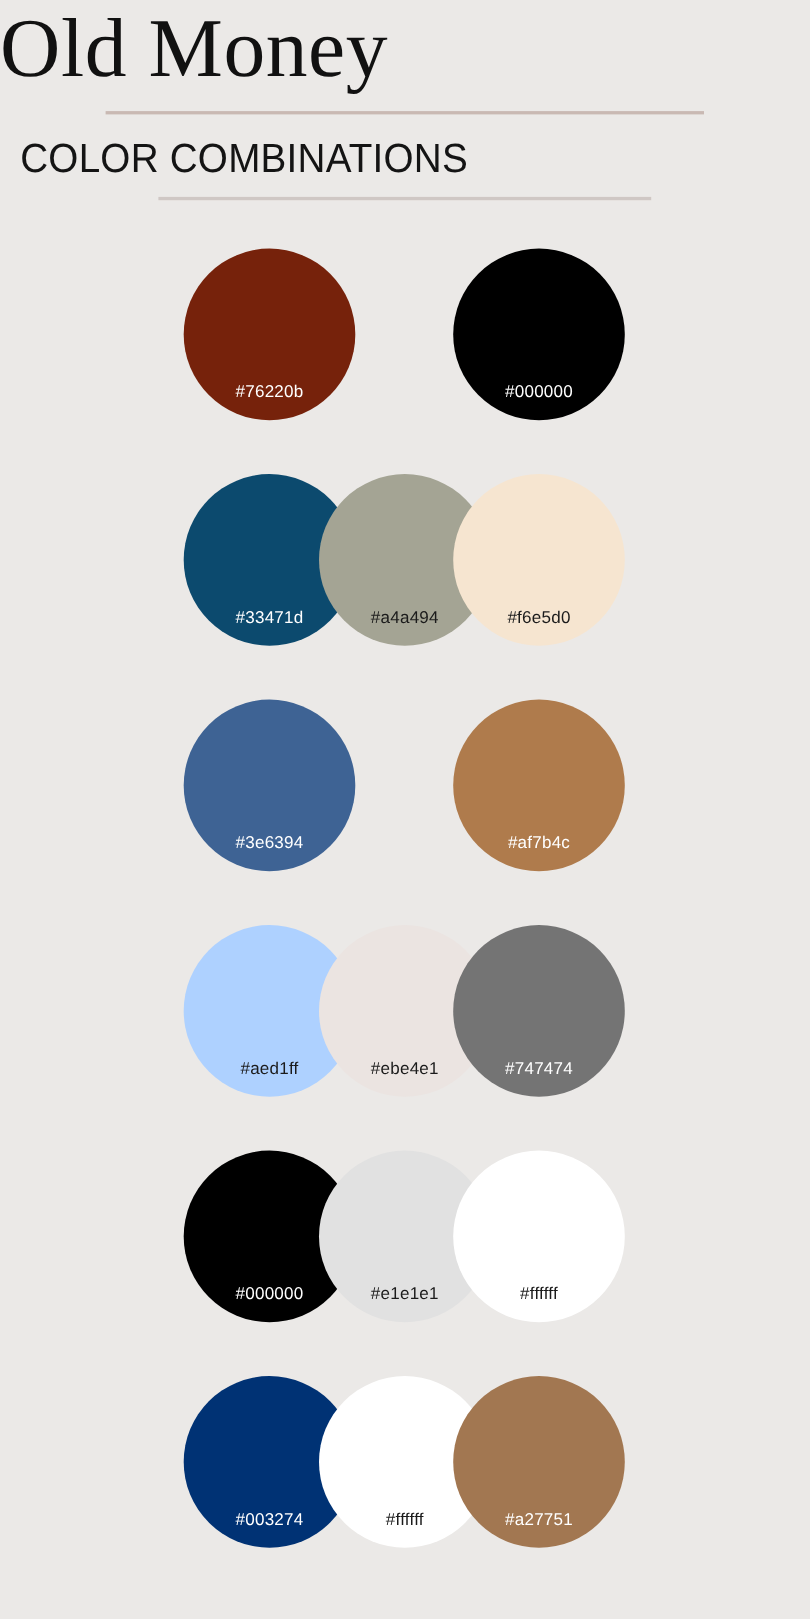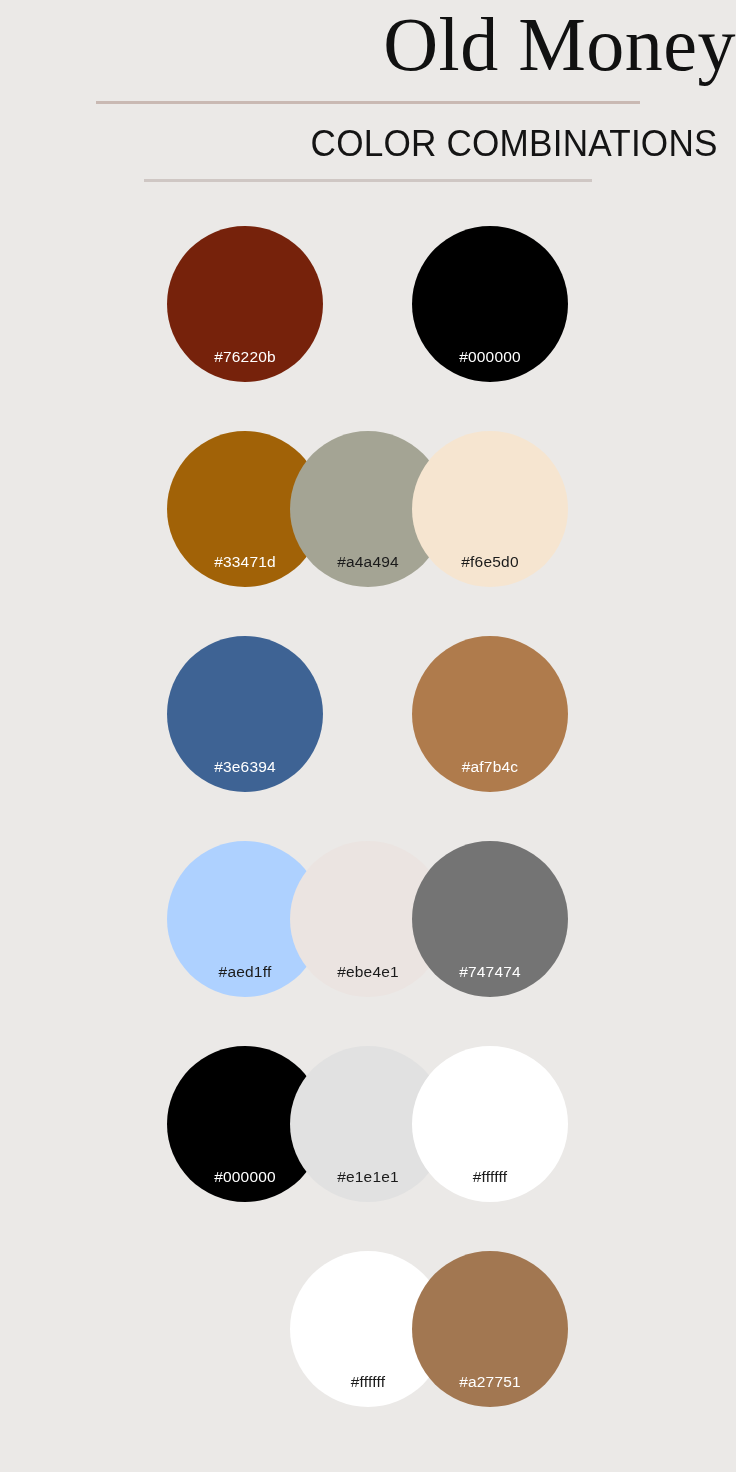--- a/index.html
+++ b/index.html
@@ -11,21 +11,21 @@
     height: 1472px;
     background: #ebe9e7;
     font-family: "Liberation Sans", sans-serif;
     overflow: hidden;
     position: relative;
   }
 
   
   .header {
     width: 736px;
-    text-align: right;
+    text-align: left;
   }
 
   .brand-title {
     font-family: "Liberation Serif", serif;
     font-size: 76px;
     line-height: 1;
     color: #111111;
     font-weight: 400;
     letter-spacing: 0.5px;
     padding-top: 6px;
@@ -109,21 +109,21 @@
 <div class="palette" id="palette">
     <div class="palette-row">
       <div class="swatch swatch-0" style="background: rgb(118, 34, 11);">
         <div class="swatch-label" style="color: rgb(255, 255, 255);">#76220b</div>
       </div>
       <div class="swatch swatch-2" style="background: rgb(0, 0, 0);">
         <div class="swatch-label" style="color: rgb(255, 255, 255);">#000000</div>
       </div>
     </div>
     <div class="palette-row">
-      <div class="swatch swatch-0" style="background: #a16207;">
+      <div class="swatch swatch-0" style="background: #0c4a6e;">
         <div class="swatch-label" style="color: rgb(255, 255, 255);">#33471d</div>
       </div>
       <div class="swatch swatch-1" style="background: rgb(164, 164, 148);">
         <div class="swatch-label" style="color: rgb(27, 27, 27);">#a4a494</div>
       </div>
       <div class="swatch swatch-2" style="background: rgb(246, 229, 208);">
         <div class="swatch-label" style="color: rgb(27, 27, 27);">#f6e5d0</div>
       </div>
     </div>
     <div class="palette-row">
@@ -150,20 +150,23 @@
         <div class="swatch-label" style="color: rgb(255, 255, 255);">#000000</div>
       </div>
       <div class="swatch swatch-1" style="background: rgb(225, 225, 225);">
         <div class="swatch-label" style="color: rgb(27, 27, 27);">#e1e1e1</div>
       </div>
       <div class="swatch swatch-2" style="background: rgb(255, 255, 255);">
         <div class="swatch-label" style="color: rgb(27, 27, 27);">#ffffff</div>
       </div>
     </div>
     <div class="palette-row">
+      <div class="swatch swatch-0" style="background: rgb(0, 50, 116);">
+        <div class="swatch-label" style="color: rgb(255, 255, 255);">#003274</div>
+      </div>
       <div class="swatch swatch-1" style="background: rgb(255, 255, 255);">
         <div class="swatch-label" style="color: rgb(27, 27, 27);">#ffffff</div>
       </div>
       <div class="swatch swatch-2" style="background: rgb(162, 119, 81);">
         <div class="swatch-label" style="color: rgb(255, 255, 255);">#a27751</div>
       </div>
     </div>
   </div>
 
 </body></html>

